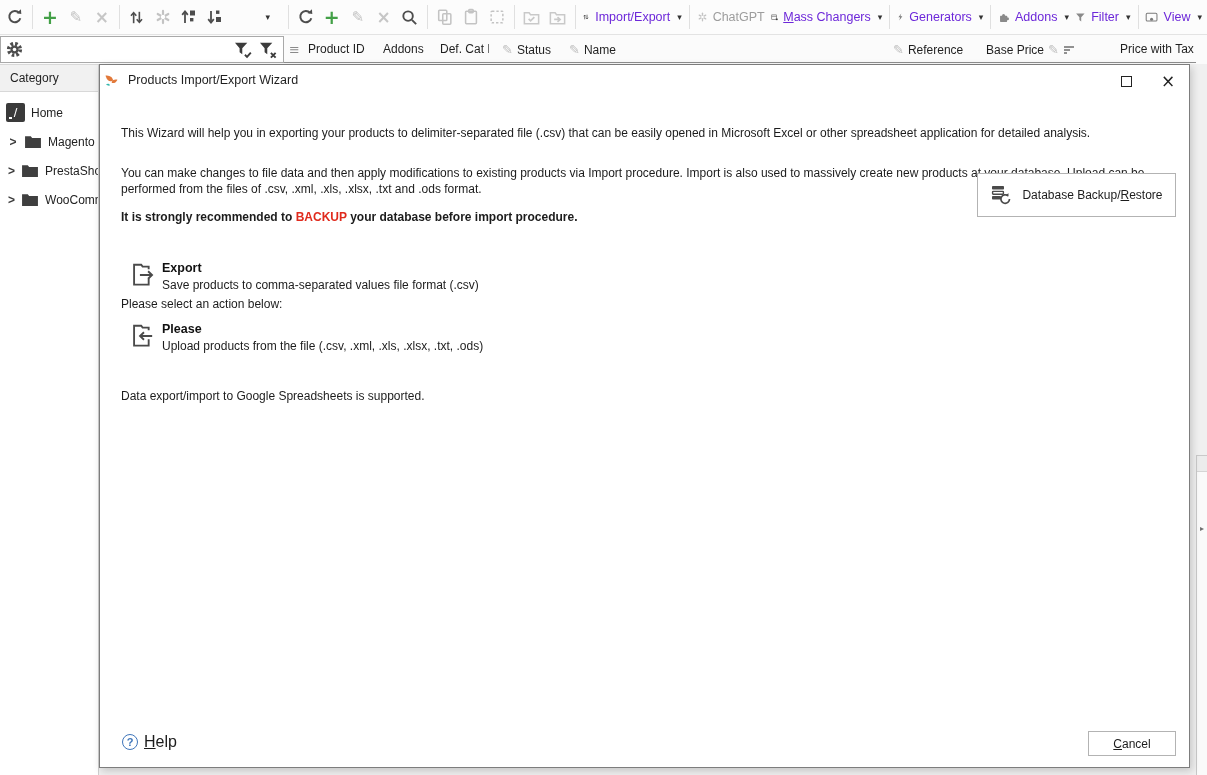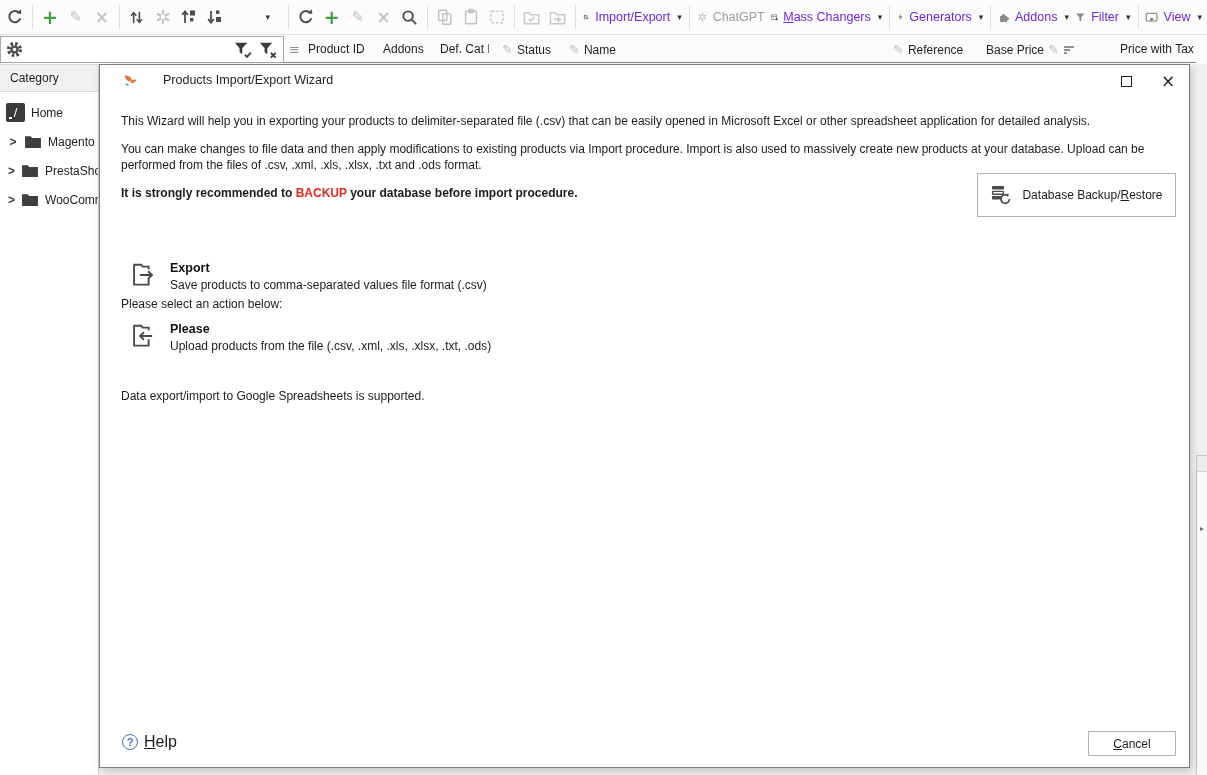--- a/index.html
+++ b/index.html
@@ -37,33 +37,33 @@
   .home-ic i { position:absolute; left:3px; bottom:3px; width:2.5px; height:2.5px; background:#fff; }
   .folder-ic { width:18px; height:15px; flex:0 0 auto; }
 
   
   .rstrip { position:absolute; left:1196px; top:455px; width:11px; height:320px; background:#fafafa; border-left:1px solid #c9c9c9; border-top:1px solid #c9c9c9; }
   .rstrip .cap { height:16px; background:#ececec; border-bottom:1px solid #d5d5d5; }
   .rstrip .arr { display:block; text-align:center; margin-top:52px; color:#6f6f6f; font-size:8px; font-family:"DejaVu Sans",sans-serif; }
 
   
   .dialog { position:absolute; left:99px; top:64px; width:1091px; height:704px; background:#fff; border:1px solid #7d7d7d; box-shadow:2px 3px 8px rgba(0,0,0,.18); }
-  .dlg-title { position:absolute; left:0; top:0; width:100%; height:30px; display:flex; align-items:center; padding-left:22px; gap:24px; background:#fff; }
+  .dlg-title { position:absolute; left:0; top:0; width:100%; height:30px; display:flex; align-items:center; padding-left:3px; gap:8px; background:#fff; }
   .dlg-title .txt { font-size:12.5px; color:#1f1f1f; }
   .winbtn { position:absolute; top:4px; width:30px; height:24px; display:flex; align-items:center; justify-content:center; }
   .winbtn.max { right:48px; }
   .winbtn.close { right:6px; font-size:17px; color:#222; font-family:"DejaVu Sans",sans-serif; }
   .sq { width:11px; height:11px; border:1.5px solid #222; }
   .dlg-body { position:absolute; left:21px; top:36px; width:1052px; }
-  .para { font-size:12px; color:#1c1c1c; line-height:1.35; margin-top:12px; }
+  .para { font-size:12px; color:#1c1c1c; line-height:1.35; margin-top:24px; }
   .warnline { margin-top:12px; font-weight:bold; font-size:12px; color:#1c1c1c; }
   .warn-red { font-weight:bold; }
   .backup-btn { position:absolute; left:877px; top:108px; width:199px; height:44px; background:#fff; border:1px solid #b3b3b3; display:flex; align-items:center; justify-content:center; gap:10px; font-size:12px; color:#1c1c1c; }
   .prompt { position:absolute; left:21px; top:232px; font-size:12px; color:#1c1c1c; }
-  .action { position:absolute; left:30px; display:flex; gap:12px; align-items:flex-start; }
+  .action { position:absolute; left:30px; display:flex; gap:4px; align-items:flex-start; }
   .action .ttl { font-weight:bold; font-size:12.5px; color:#111; }
   .action .dsc { font-size:12px; color:#1c1c1c; margin-top:3px; }
   .gnote { position:absolute; left:21px; top:324px; font-size:12px; color:#1c1c1c; }
   .help { position:absolute; left:22px; top:668px; display:flex; align-items:center; gap:6px; }
   .help .qicon { width:16px; height:16px; border:1.5px solid #3f76bb; border-radius:50%; color:#3f76bb; font-size:11px; font-weight:bold; display:flex; align-items:center; justify-content:center; }
   .help .hlbl { color:#1c1c1c; font-size:16px; }
   .cancel-btn { position:absolute; left:988px; top:666px; width:88px; height:25px; background:#fff; border:1px solid #b3b3b3; display:flex; align-items:center; justify-content:center; font-size:12px; color:#1c1c1c; }
   u { text-decoration:underline; }
   svg { display:block; }
 </style>

